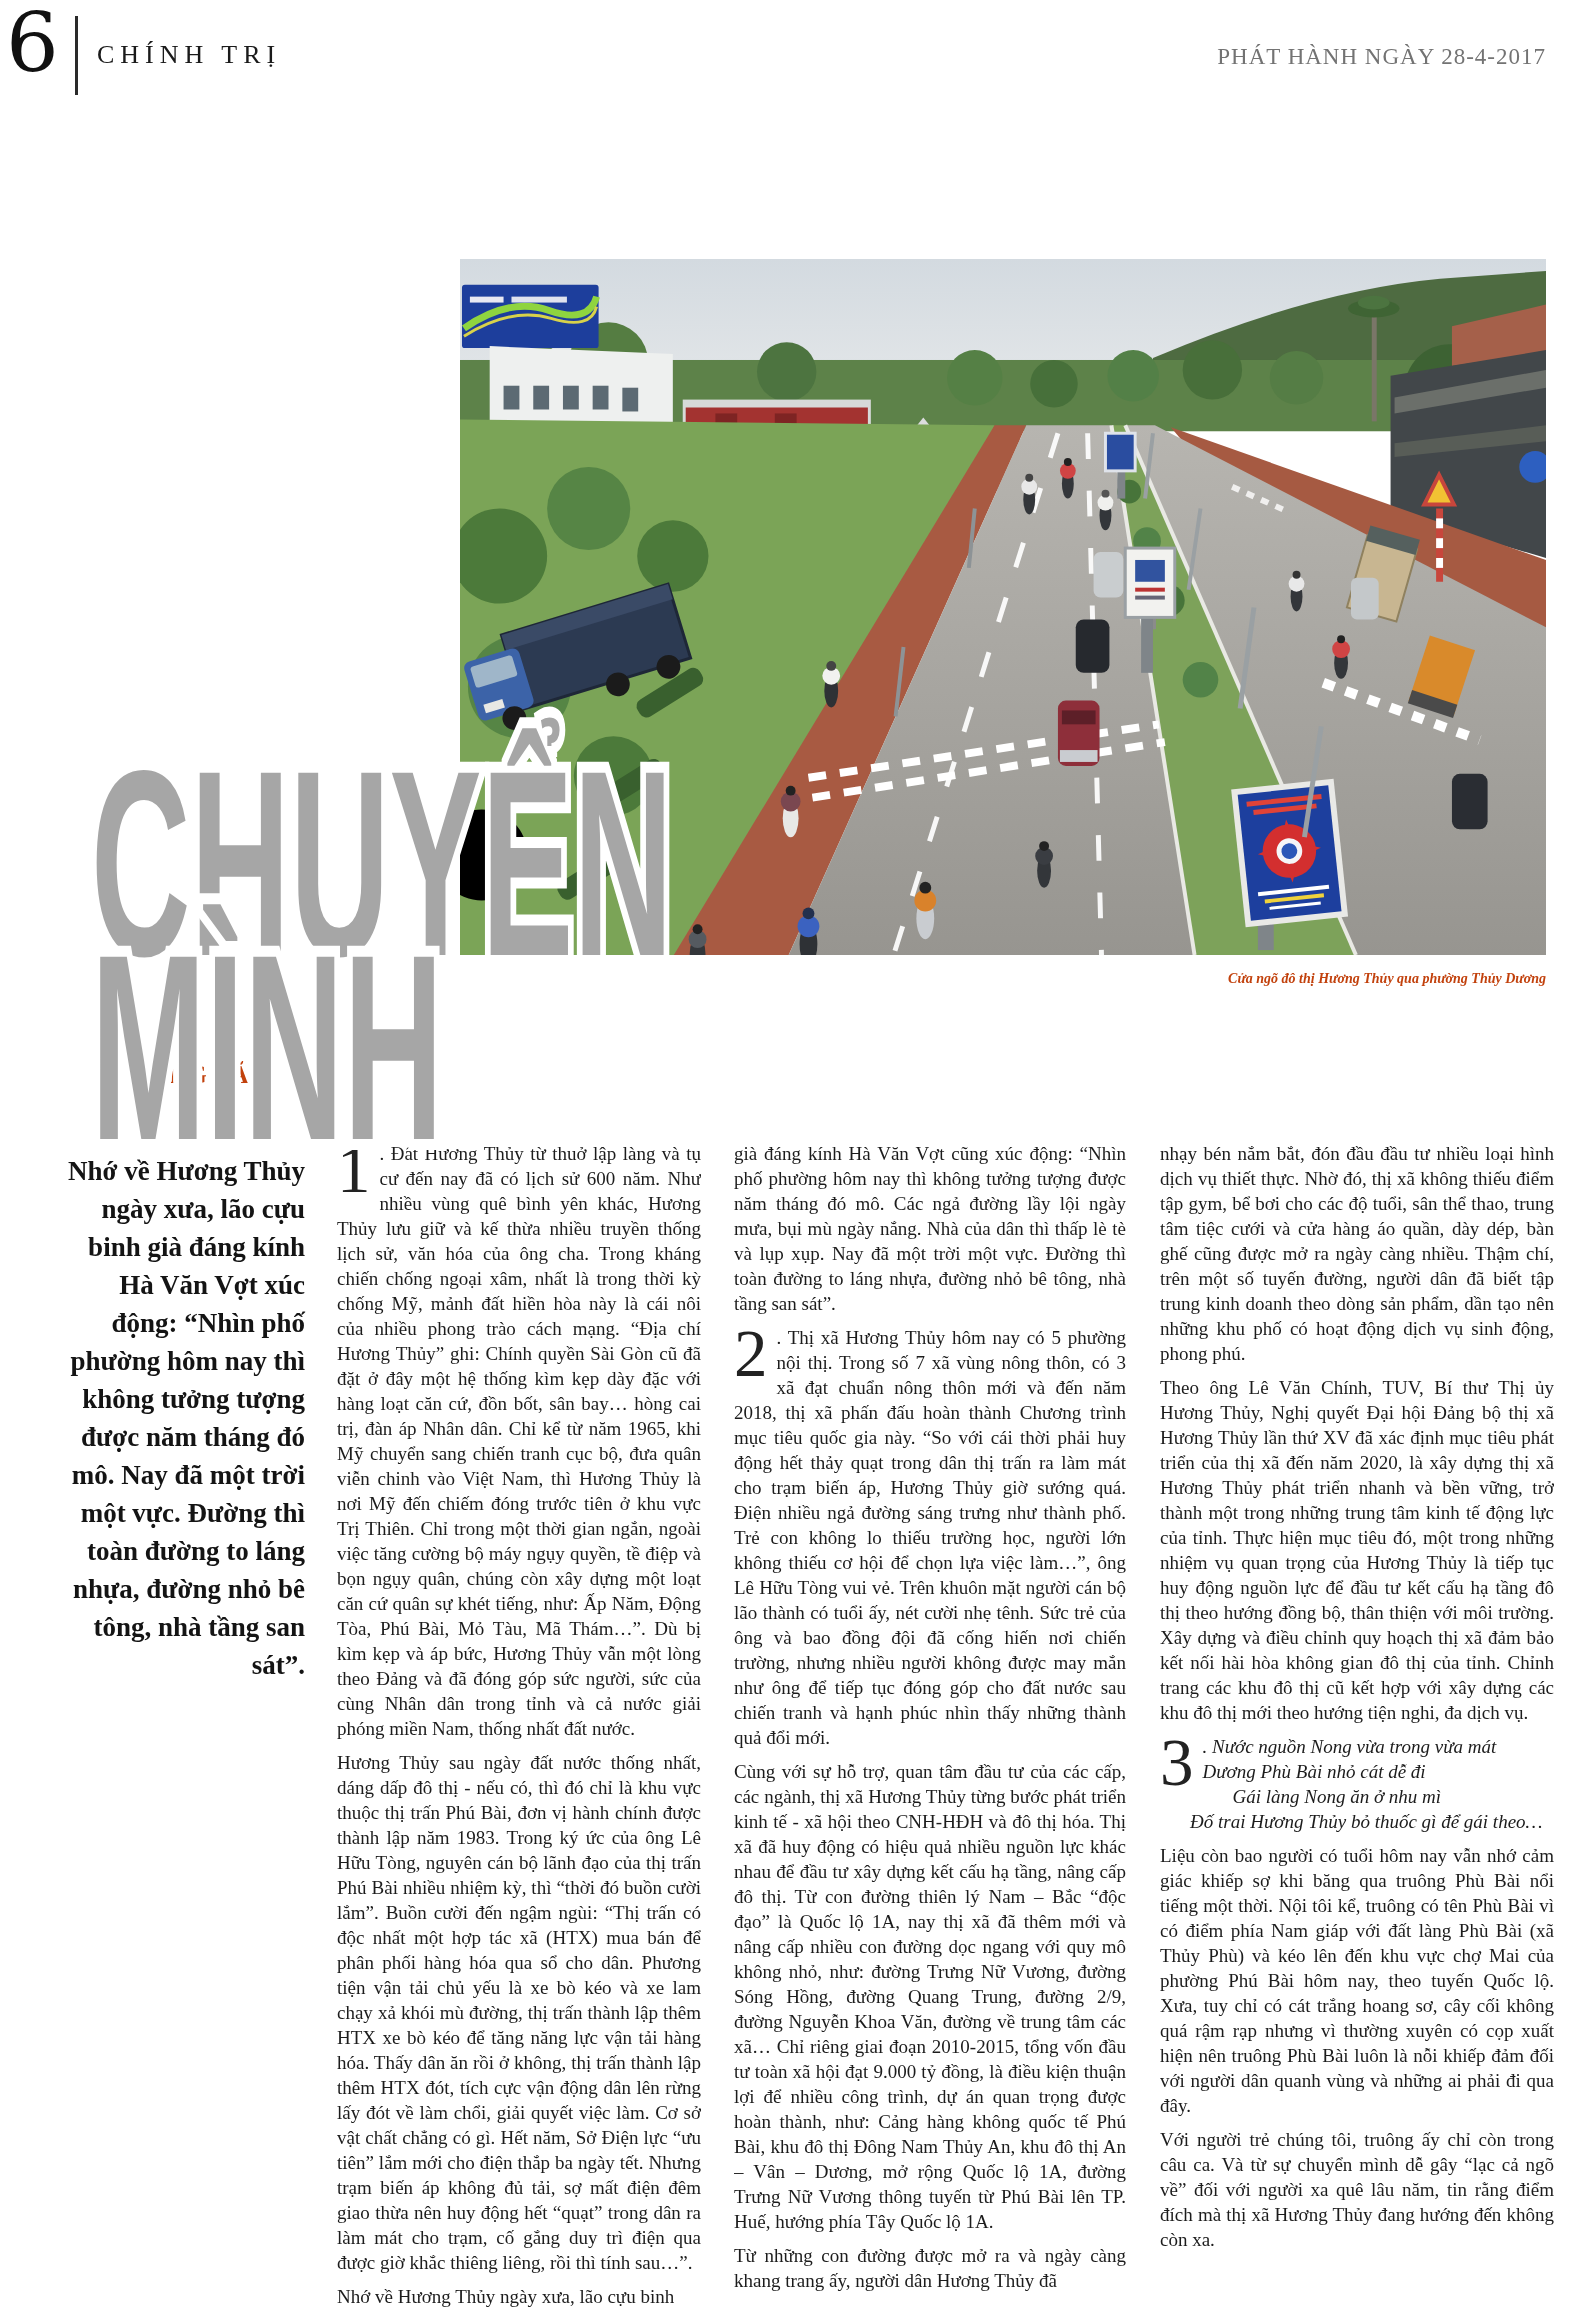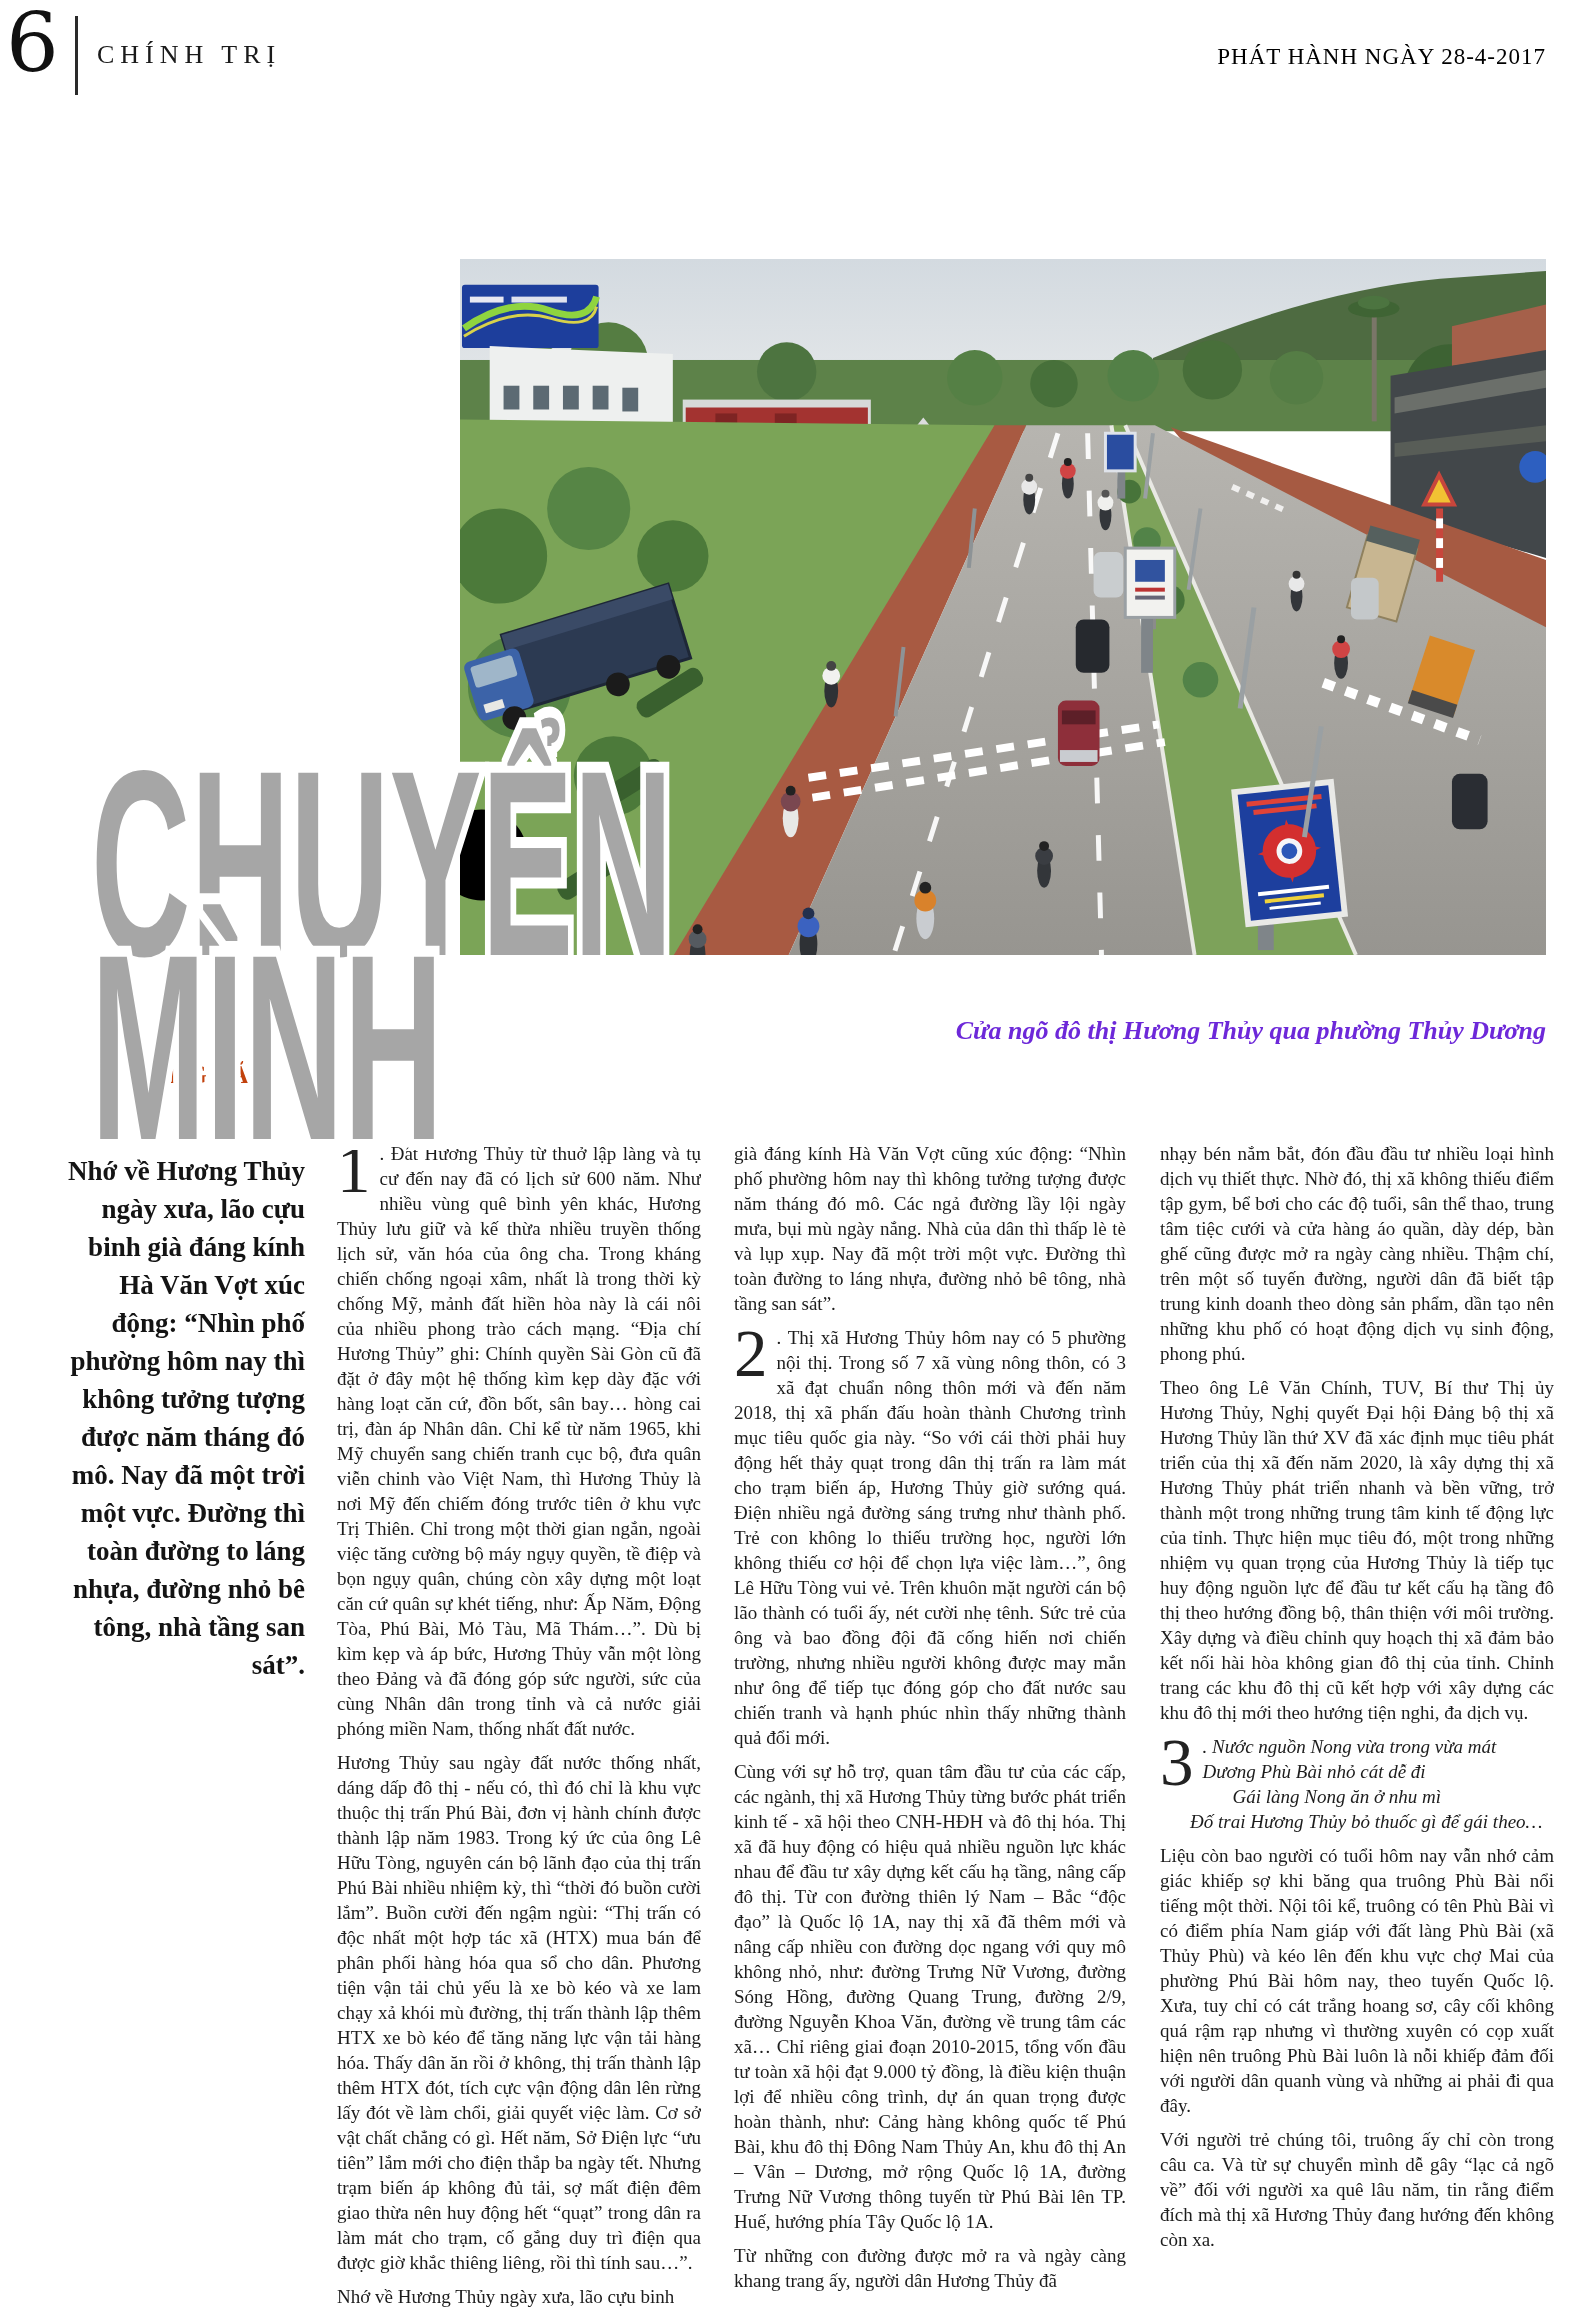--- a/index.html
+++ b/index.html
@@ -3,27 +3,27 @@
 <meta charset="utf-8">
 <style>
   html,body{margin:0;padding:0;background:#ffffff;}
   .page{position:relative;width:1577px;height:2315px;background:#fff;overflow:hidden;
         font-family:"Liberation Serif","DejaVu Serif",serif;color:#1c1c1c;}
 
   
   .page-number{position:absolute;left:6px;top:2px;font-size:83px;line-height:1;font-family:"DejaVu Serif",serif;color:#111;}
   .header-bar{position:absolute;left:75px;top:16px;width:3px;height:79px;background:#2a2a2a;}
   .section-title{position:absolute;left:97px;top:40px;font-size:26px;letter-spacing:6px;color:#1a1a1a;}
-  .issue-date{position:absolute;right:31px;top:44px;font-size:23px;letter-spacing:1px;color:#000000;}
+  .issue-date{position:absolute;right:31px;top:44px;font-size:23px;letter-spacing:1px;color:#737373;}
 
   
   .photo{position:absolute;left:460px;top:259px;width:1086px;height:696px;display:block;}
 
   
-  .caption{position:absolute;right:31px;top:1016px;font-size:26px;font-style:italic;font-weight:700;color:#6d28d9;}
+  .caption{position:absolute;right:31px;top:971px;font-size:14px;font-style:italic;font-weight:700;color:#c2410c;}
 
   
   .headline{position:absolute;left:91px;top:731px;z-index:5;
             font-family:"Liberation Sans","DejaVu Sans",sans-serif;font-weight:700;
             font-size:265px;line-height:1;transform:scaleX(0.52);transform-origin:left top;}
   .hl-line{position:relative;height:184px;}
   .hl-line .stroke{position:absolute;left:0;top:0;color:#fff;-webkit-text-stroke:22px #ffffff;}
   .hl-line .fill{position:absolute;left:0;top:0;color:#a6a6a6;}
 
   

